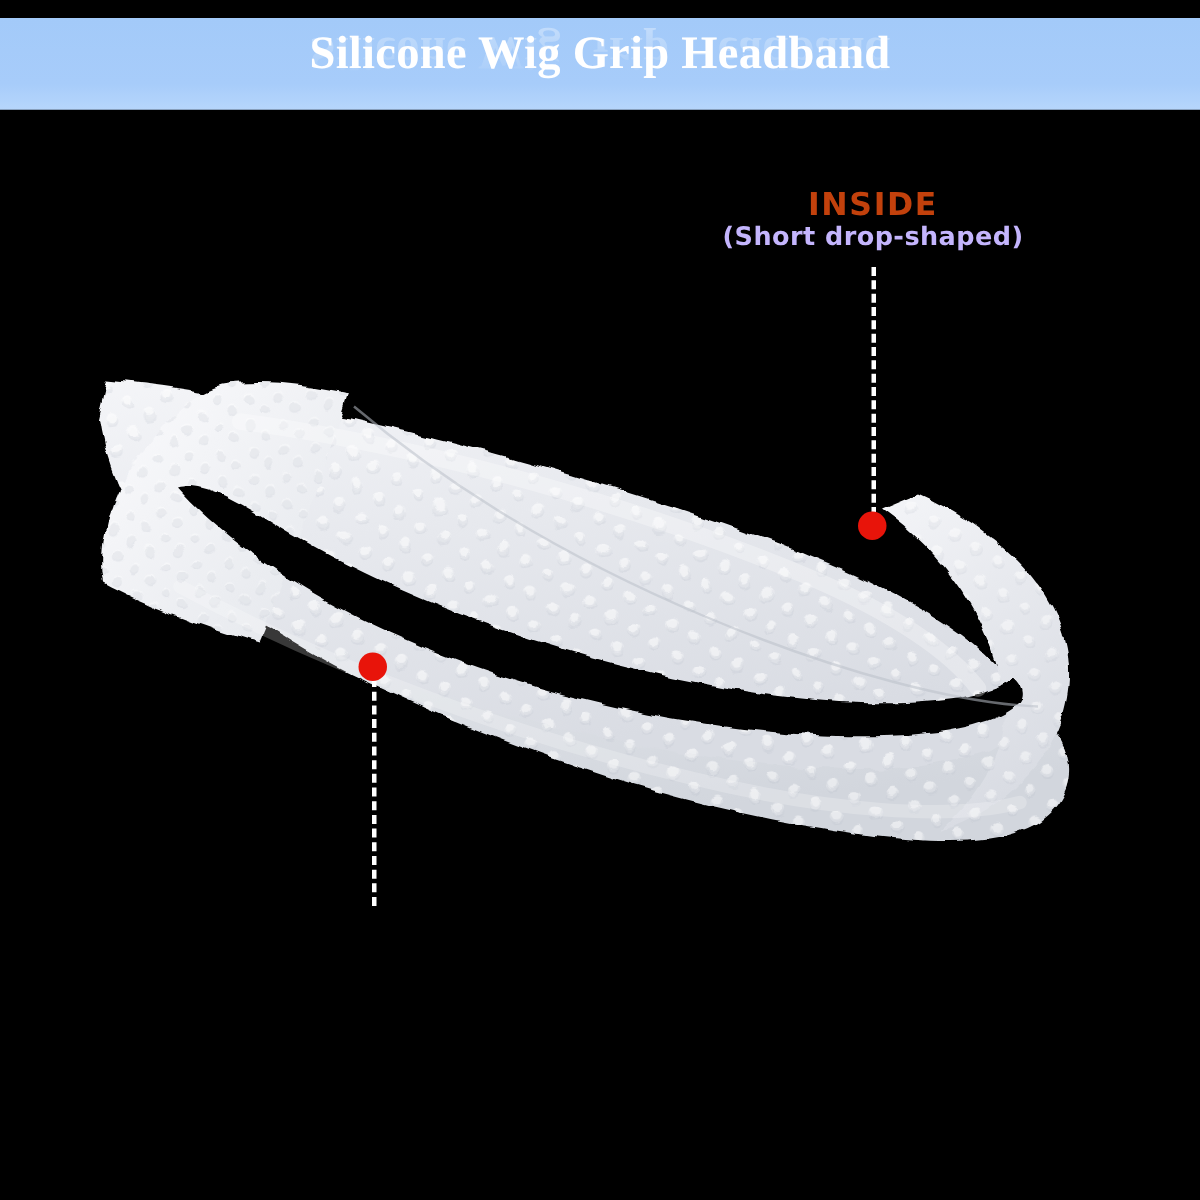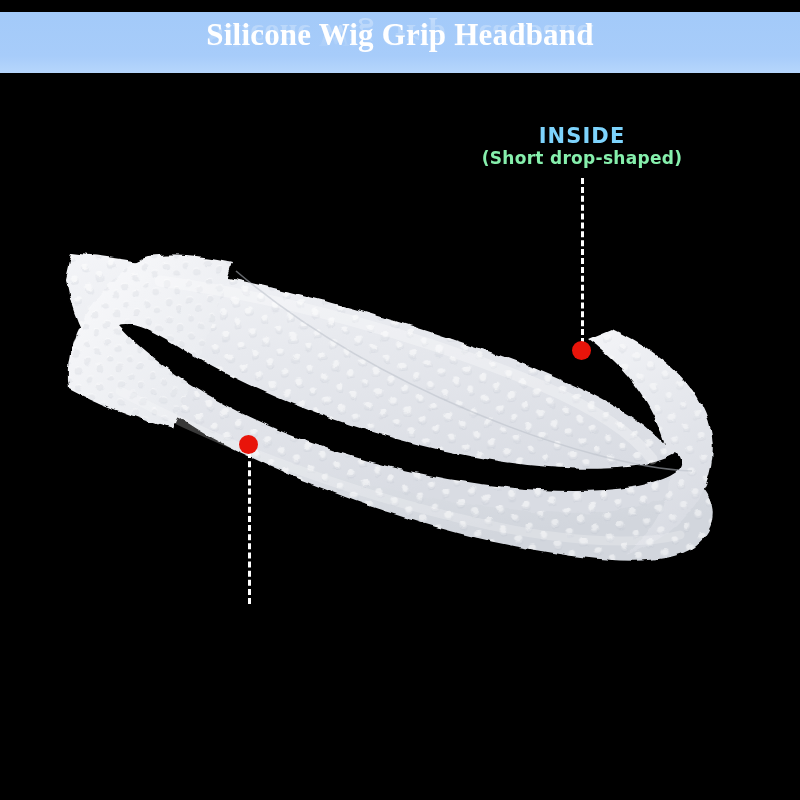--- a/index.html
+++ b/index.html
@@ -63,30 +63,30 @@
     width: 800px;
     height: 640px;
   }
   .product-svg { display: block; }
 
   
   .callout { position: absolute; }
   .callout-title {
     font-size: 21px;
     font-weight: bold;
-    color: #7dd3fc;
+    color: #c2410c;
     letter-spacing: 1.1px;
     text-align: center;
     white-space: nowrap;
     line-height: 24px;
   }
   .callout-sub {
     font-size: 17px;
     font-weight: bold;
-    color: #86efac;
+    color: #c4b5fd;
     letter-spacing: 0.3px;
     text-align: center;
     white-space: nowrap;
     line-height: 21px;
   }
 
   #callout-inside {
     left: 382px; top: 124px;
     width: 400px;
   }

